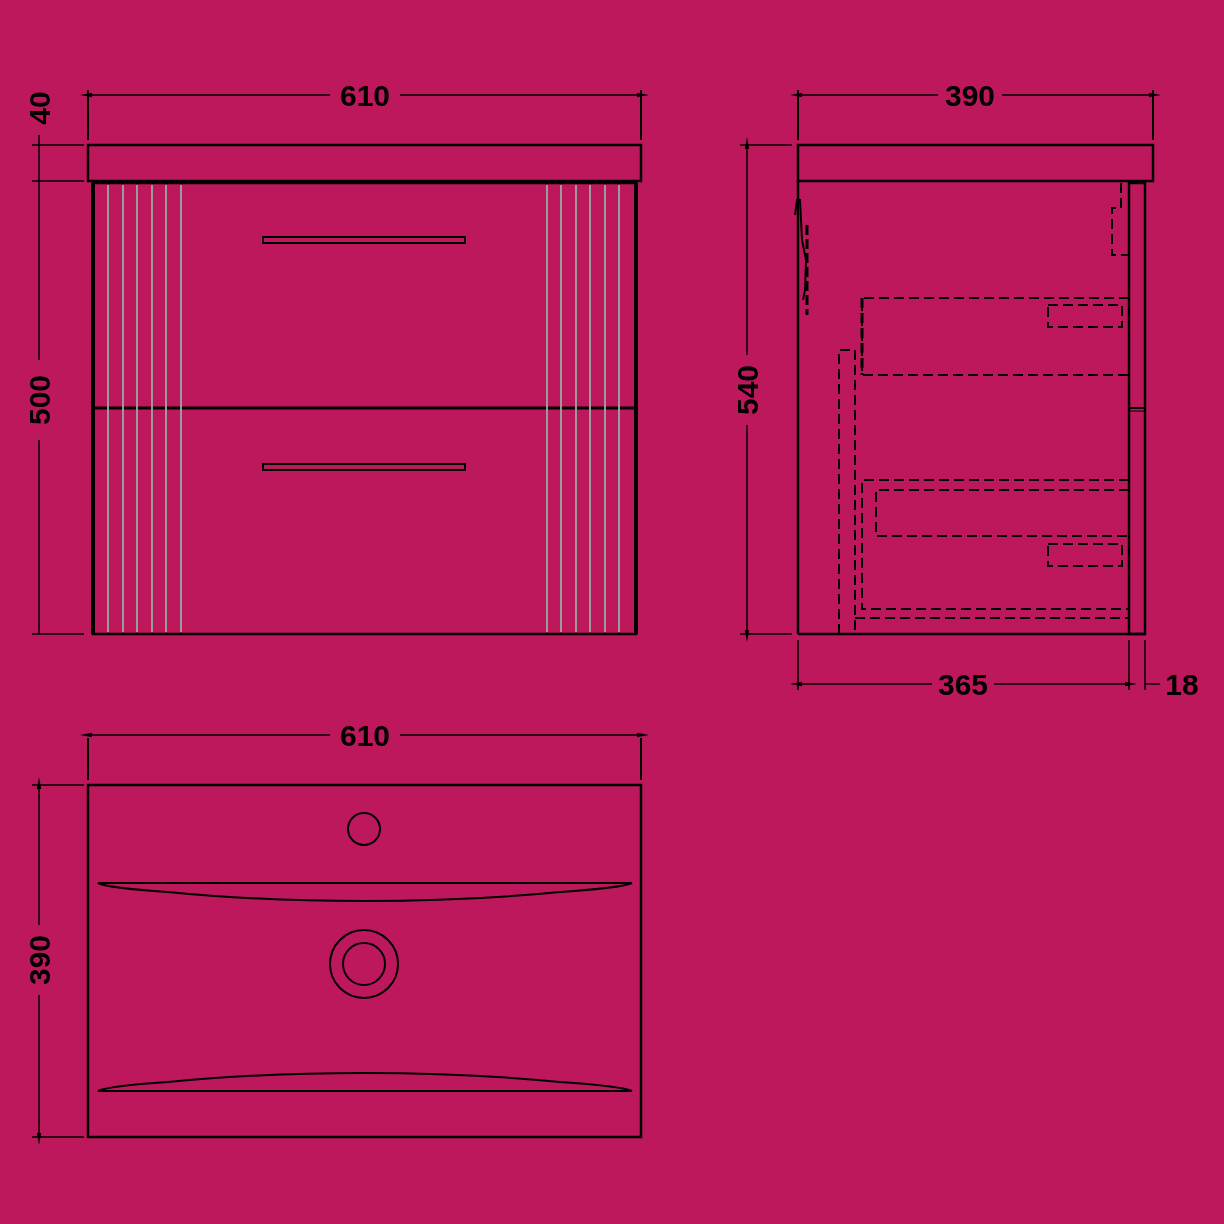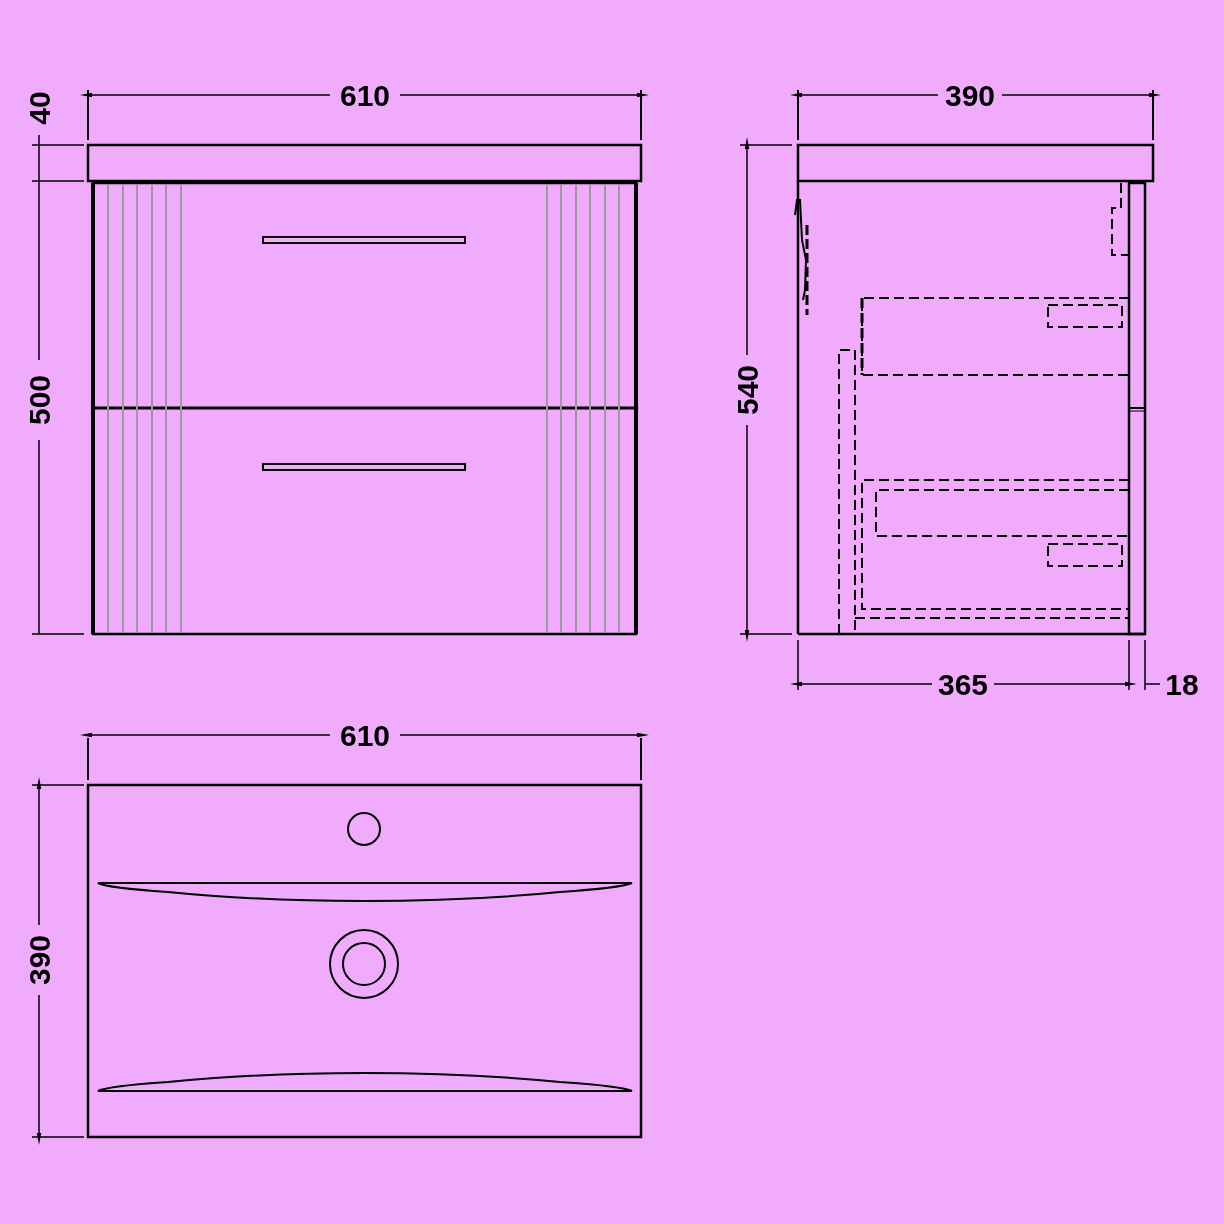--- a/index.html
+++ b/index.html
@@ -1,16 +1,16 @@
 <!DOCTYPE html>
 <html><head>
 <meta charset="utf-8">
 <style>
   html,body{margin:0;padding:0;background:#fff;}
-  #wrap{position:relative;width:1224px;height:1224px;background:#f0abfc;overflow:hidden;}
+  #wrap{position:relative;width:1224px;height:1224px;background:#be185d;overflow:hidden;}
   svg{position:absolute;left:0;top:0;}
   .dim{font-family:"Liberation Sans",sans-serif;font-weight:bold;font-size:30px;fill:#000;}
 </style>
 </head>
 <body>
 
 <div id="wrap">
 <svg width="1224" height="1224" viewBox="0 0 1224 1224" xmlns="http://www.w3.org/2000/svg">
   <defs>
     <marker id="arr" markerWidth="8" markerHeight="6" refX="0" refY="3" orient="auto-start-reverse">

